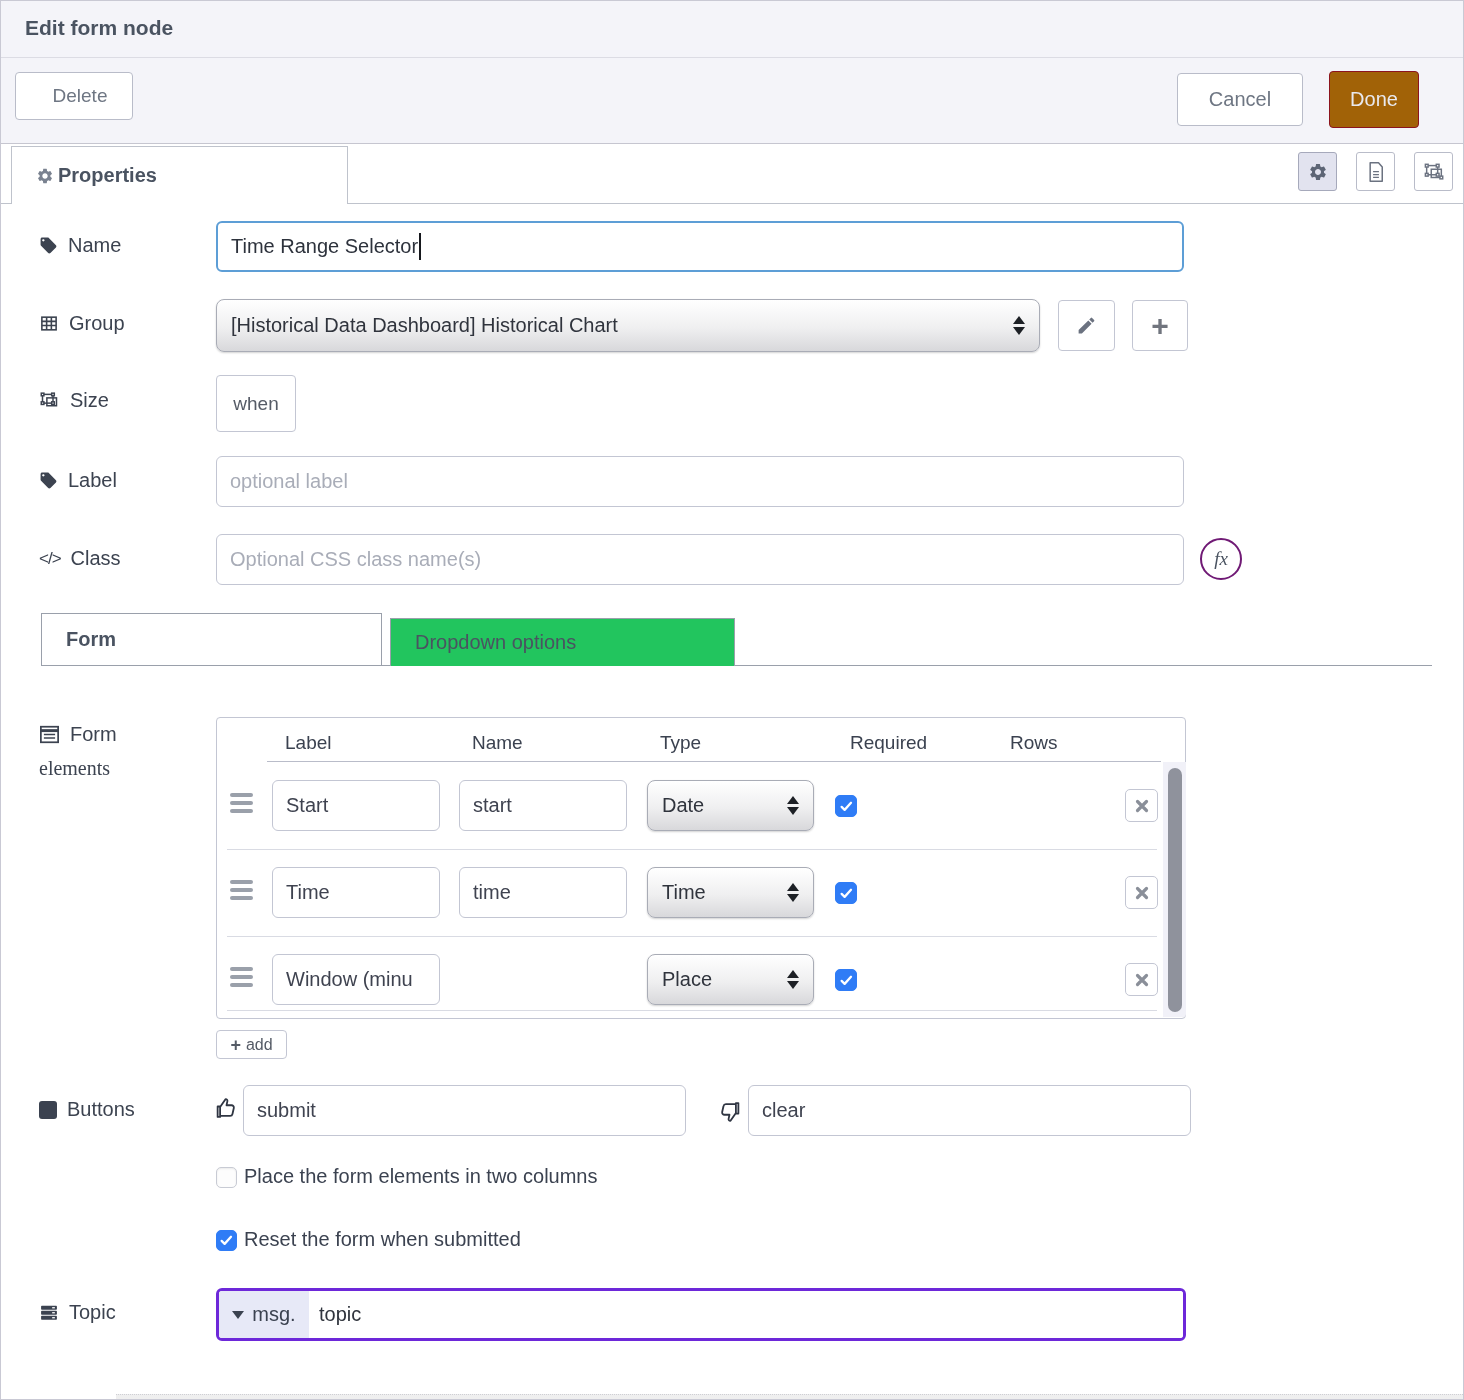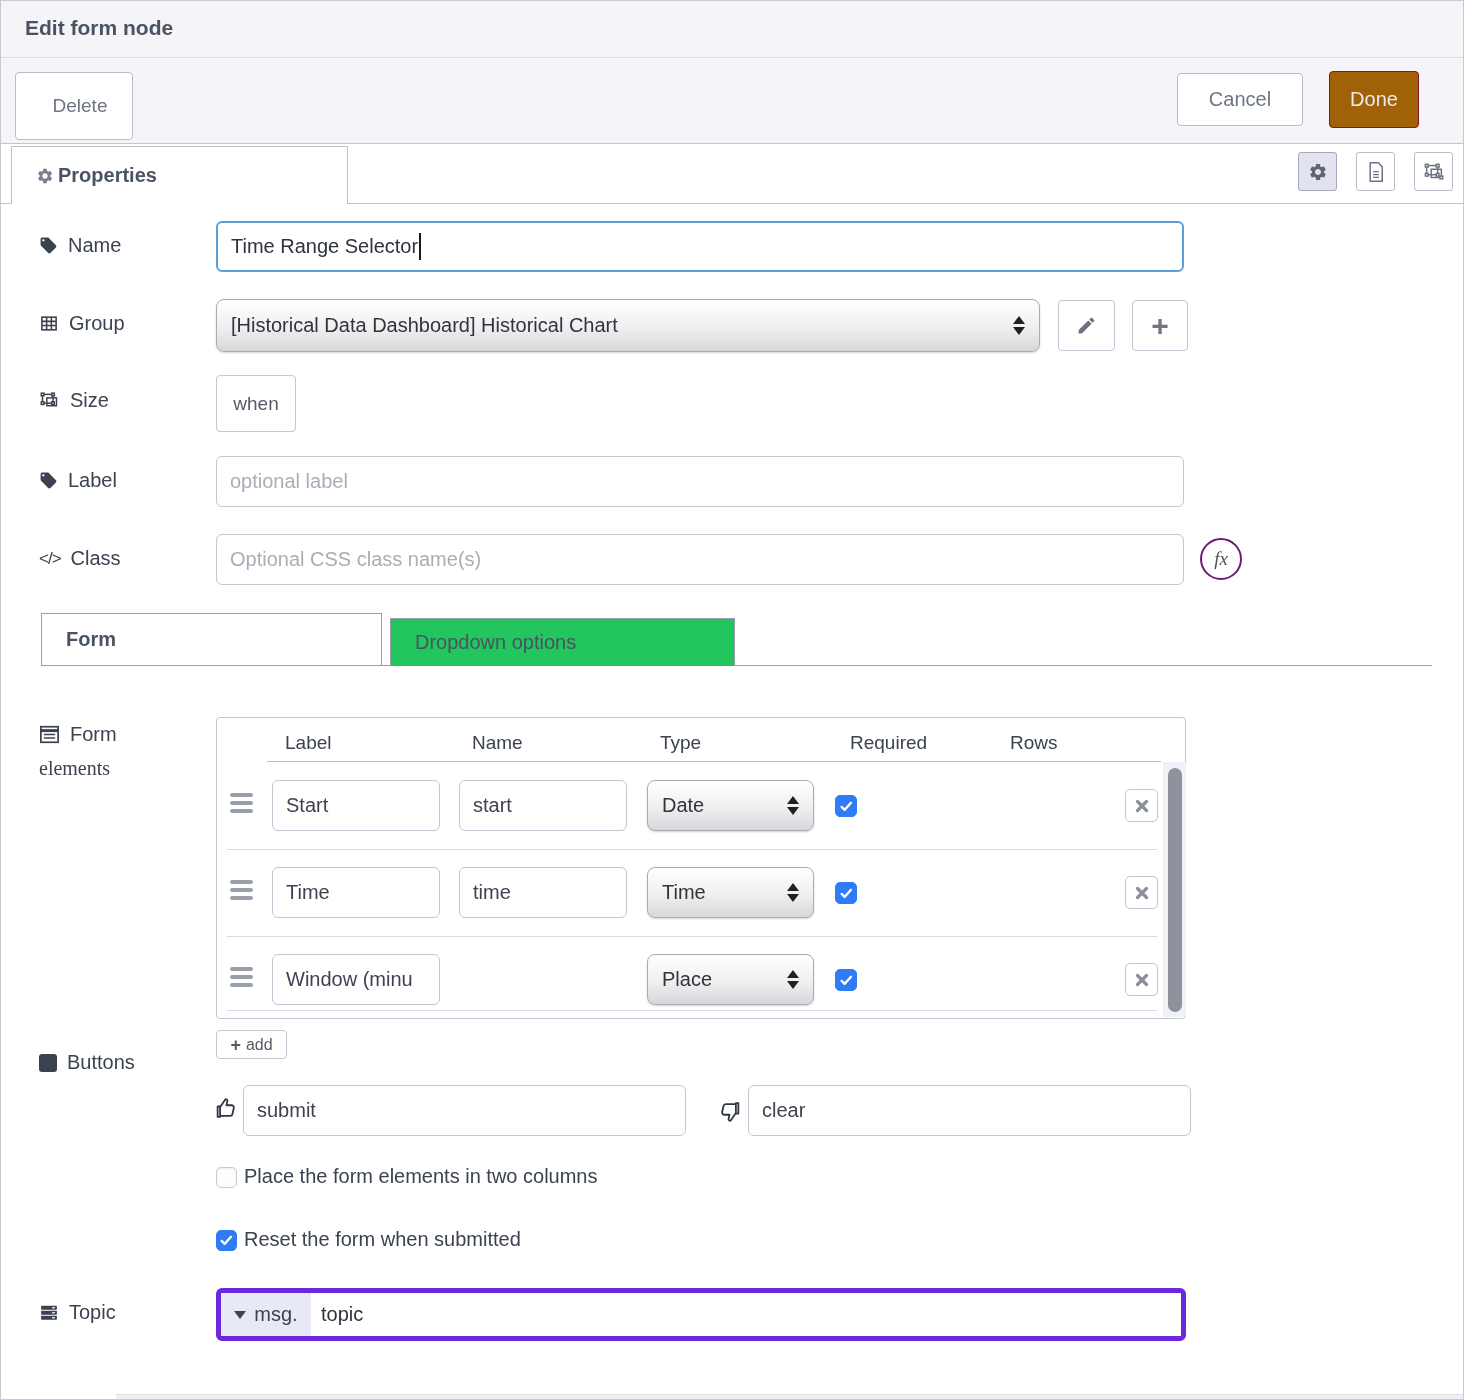--- a/index.html
+++ b/index.html
@@ -12,21 +12,21 @@
   .abs { position:absolute; }
 
   
   .hdr { left:0; top:0; right:0; height:57px; background:#f4f4f9; border-bottom:1px solid #dcdce4; }
   .hdr-title { left:24px; top:15px; font-size:21px; font-weight:700; color:#4a5361; }
 
   
   .tbar { left:0; top:57px; right:0; height:86px; background:#f4f4f9; border-bottom:1px solid #c6c6d0; }
   .btn { display:flex; align-items:center; justify-content:center; background:#fff;
          border:1px solid #b9bcc9; border-radius:4px; color:#6e7683; cursor:pointer; }
-  .btn-delete { left:14px; top:14px; width:118px; height:68px; font-size:19px;padding-left:12px; }
+  .btn-delete { left:14px; top:14px; width:118px; height:48px; font-size:19px;padding-left:12px; }
   .btn-cancel { left:1176px; top:15px; width:126px; height:53px; font-size:20px; }
   .btn-done { left:1328px; top:13px; width:90px; height:57px; background:#a16207;
               border:1px solid #8c141e; color:#e9e9ee; font-size:20px; }
 
   
   .tabrow { left:0; top:143px; right:0; height:60px; background:#fff; }
   .tabrow-line { left:0; right:0; top:202px; height:1px; background:#bfc3cc; }
   .tab-props { left:10px; top:145px; width:337px; height:58px; background:#fff;
                border:1px solid #bfc3cc; border-bottom:none; z-index:2;
                display:flex; align-items:center; gap:4px; padding-left:24px;
@@ -99,37 +99,37 @@
   .xbtn { left:908px; top:27px; width:33px; height:33px; border:1px solid #c3c6d3; border-radius:5px;
           background:#fff; display:flex; align-items:center; justify-content:center; cursor:pointer; }
   .fe-scroll { left:946px; top:44px; bottom:1px; width:23px; background:#f1f1f8; border-radius:0 0 3px 0; }
   .fe-thumb { left:5px; top:6px; width:14px; height:244px; background:#8f929c; border-radius:7px; cursor:grab; }
   .add-btn { left:215px; top:1029px; width:71px; height:29px; border:1px solid #c3c6d3; border-radius:4px;
              background:#fff; display:flex; align-items:center; justify-content:center; gap:5px;
              font-size:16px; color:#555b66; cursor:pointer; }
   .add-plus { font-size:18px; font-weight:700; color:#555b66; line-height:1; }
 
   
-  .btns-label { left:38px; top:1050px;justify-content:center; }
+  .btns-label { left:38px; top:1097px;justify-content:center; }
   .sq-ico { width:18px; height:18px; background:#3b4250; border-radius:3px; display:inline-block; }
   .thumb { top:1094px; width:27px; height:27px; }
   .thumb-up { left:211px; }
   .thumb-dn { left:716px; top:1097px; }
   .submit-input { left:242px; top:1084px; width:443px; height:51px; }
   .clear-input { left:747px; top:1084px; width:443px; height:51px; }
 
   
   .opt1-box { left:215px; top:1166px; width:21px; height:21px; }
   .opt1-label { left:243px; top:1164px; font-size:20px; color:#3b4250; }
   .opt2-box { left:215px; top:1229px; width:21px; height:21px; }
   .opt2-label { left:243px; top:1227px; font-size:20px; color:#3b4250; }
 
   
   .topic-label { left:38px; top:1300px; }
-  .topic-group { left:215px; top:1287px; width:970px; height:53px; border:5px solid #6d28d9;
+  .topic-group { left:215px; top:1287px; width:970px; height:53px; border:3px solid #6d28d9;
                  border-radius:6px; overflow:hidden; display:flex; background:#fff; }
   .topic-prefix { width:90px; background:#e7e9f7; display:flex; align-items:center; justify-content:center;
                   gap:8px; font-size:20px; color:#3b4250; cursor:pointer; }
   .tri-dn { width:0; height:0; border-left:6px solid transparent; border-right:6px solid transparent; border-top:8px solid #3b4250; }
   .topic-input { flex:1; border:none; outline:none; font-size:20px; color:#30343d; padding-left:10px;
                  font-family:"Liberation Sans", sans-serif; }
 
   .bottom-strip { left:115px; right:0; top:1393px; height:7px; background:#efefef; border-top:1px dotted #cfcfd4; }
 
   svg { display:block; }

